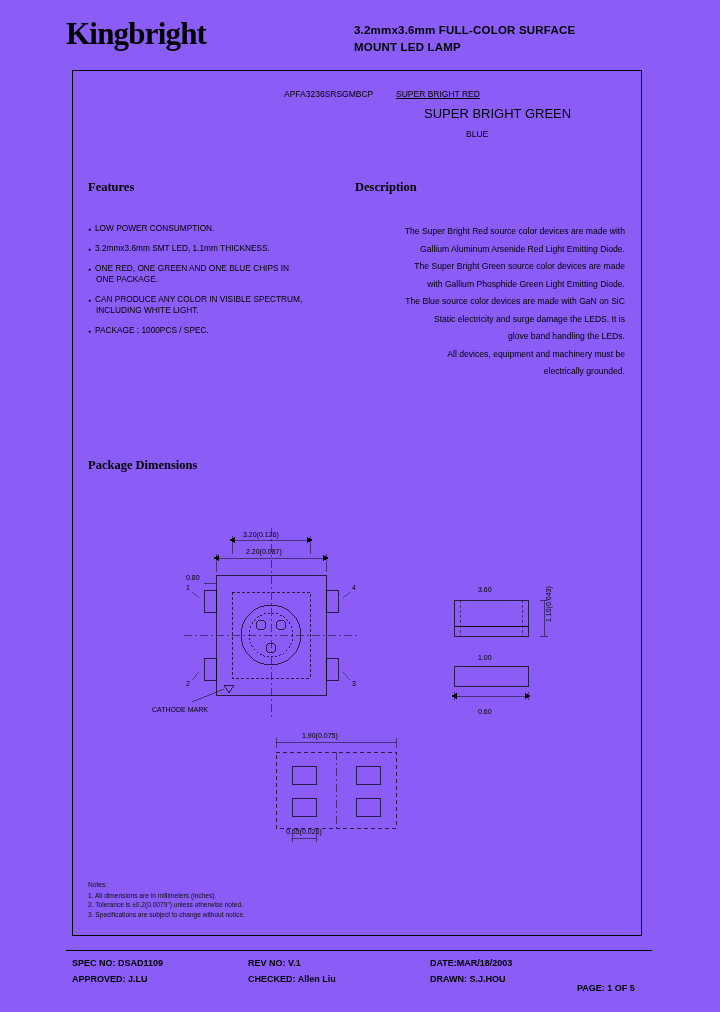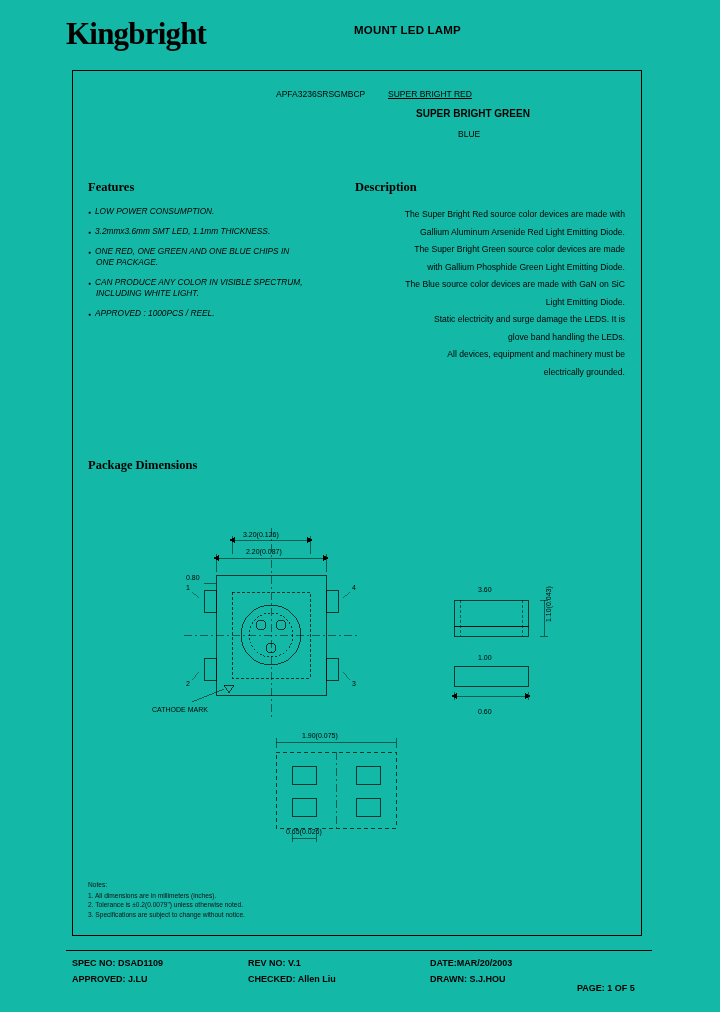--- a/index.html
+++ b/index.html
@@ -12,21 +12,21 @@
     height: 1012px;
     font-family: "Liberation Sans", sans-serif;
     color: #000000;
     position: relative;
     overflow: hidden;
   }
   .page {
     position: absolute;
     left: 0; top: 0;
     width: 720px; height: 1012px;
-    background: #14b8a6;
+    background: #8b5cf6;
   }
 
   
   .header {
     position: absolute;
     left: 66px; top: 18px;
     width: 588px; height: 48px;
   }
   .logo {
     position: absolute;
@@ -54,53 +54,52 @@
     position: absolute;
     left: 72px; top: 70px;
     width: 570px; height: 866px;
     border: 1.5px solid #000;
     box-sizing: border-box;
   }
 
   
   .partno-block {
     position: absolute;
-    left: 276px; top: 84px;
+    left: 284px; top: 84px;
     width: 340px;
     font-size: 8.5px;
     line-height: 20px;
   }
   .partno-row { position: relative; height: 20px; }
   .partno-code {
     position: absolute; left: 0; top: 0;
     font-size: 8.5px;
   }
   .partno-desc1 { position: absolute; left: 112px; top: 0; font-size: 8.5px; text-decoration: underline; }
-  .partno-desc2 { position: absolute; left: 140px; top: 0; font-size: 10px; font-weight: bold; }
+  .partno-desc2 { position: absolute; left: 140px; top: 0; font-size: 13px; }
   .partno-desc3 { position: absolute; left: 182px; top: 0; font-size: 8.5px; }
 
   
   .features {
     position: absolute;
     left: 88px; top: 180px;
     width: 255px;
   }
   .sec-title {
     font-family: "Liberation Serif", serif;
     font-weight: bold;
     font-size: 12.5px;
-    margin-bottom: 11px;
+    margin-bottom: 28px;
   }
   .feat-item {
     font-size: 8.3px;
     line-height: 11px;
     margin-bottom: 9px;
     position: relative;
     padding-left: 7px;
-    font-style: italic;
   }
   .feat-item::before {
     content: "\25CF";
     position: absolute;
     left: 0; top: 0;
     font-size: 5px;
     line-height: 12px;
   }
   .feat-item .cont { display: block; padding-left: 1px; }
 
@@ -166,20 +165,21 @@
   .f-c4 { position: absolute; left: 505px; top: 0; margin-top: 25px; }
 </style>
 </head>
 <body>
 
 <div class="page">
 
   <div class="header">
     <div class="logo">Kingbright</div>
     <div class="header-title">
+      <div>3.2mmx3.6mm FULL-COLOR SURFACE</div>
       <div>MOUNT LED LAMP</div>
     </div>
   </div>
 
   <div class="frame"></div>
 
   <div class="partno-block">
     <div class="partno-row">
       <span class="partno-code">APFA3236SRSGMBCP</span>
       <span class="partno-desc1">SUPER BRIGHT RED</span>
@@ -203,32 +203,31 @@
     </div>
     <div class="feat-item">
       <span>ONE RED, ONE GREEN AND ONE BLUE CHIPS IN</span>
       <span class="cont">ONE PACKAGE.</span>
     </div>
     <div class="feat-item">
       <span>CAN PRODUCE ANY COLOR IN VISIBLE SPECTRUM,</span>
       <span class="cont">INCLUDING WHITE LIGHT.</span>
     </div>
     <div class="feat-item">
-      <span>APPROVED : 1000PCS / REEL.</span>
+      <span>PACKAGE : 1000PCS / SPEC.</span>
     </div>
   </div>
 
   <div class="description">
     <div class="sec-title">Description</div>
     <div class="desc-line">The Super Bright Red source color devices are made with</div>
     <div class="desc-line">Gallium Aluminum Arsenide Red Light Emitting Diode.</div>
     <div class="desc-line">The Super Bright Green source color devices are made</div>
     <div class="desc-line">with Gallium Phosphide Green Light Emitting Diode.</div>
     <div class="desc-line">The Blue source color devices are made with GaN on SiC</div>
-    <div class="desc-line">Light Emitting Diode.</div>
     <div class="desc-line">Static electricity and surge damage the LEDS. It is</div>
     <div class="desc-line">glove band handling the LEDs.</div>
     <div class="desc-line">All devices, equipment and machinery  must be</div>
     <div class="desc-line">electrically  grounded.</div>
   </div>
 
   <div class="pkg-title">Package Dimensions</div>
 
   <div class="drawing">
     <svg width="520" height="380" viewBox="0 0 520 380" xmlns="http://www.w3.org/2000/svg">
@@ -330,21 +329,21 @@
     <div>1. All dimensions are in millimeters (inches).</div>
     <div>2. Tolerance is ±0.2(0.0079") unless otherwise noted.</div>
     <div>3. Specifications are subject to change without notice.</div>
   </div>
 
   <div class="footer-rule"></div>
   <div class="footer">
     <div class="f-row">
       <span class="f-c1">SPEC NO: DSAD1109</span>
       <span class="f-c2">REV NO: V.1</span>
-      <span class="f-c3">DATE:MAR/20/2003</span>
+      <span class="f-c3">DATE:MAR/18/2003</span>
       <span class="f-c4">PAGE: 1 OF 5</span>
     </div>
     <div class="f-row">
       <span class="f-c1">APPROVED: J.LU</span>
       <span class="f-c2">CHECKED: Allen Liu</span>
       <span class="f-c3">DRAWN: S.J.HOU</span>
     </div>
   </div>
 
 </div>

